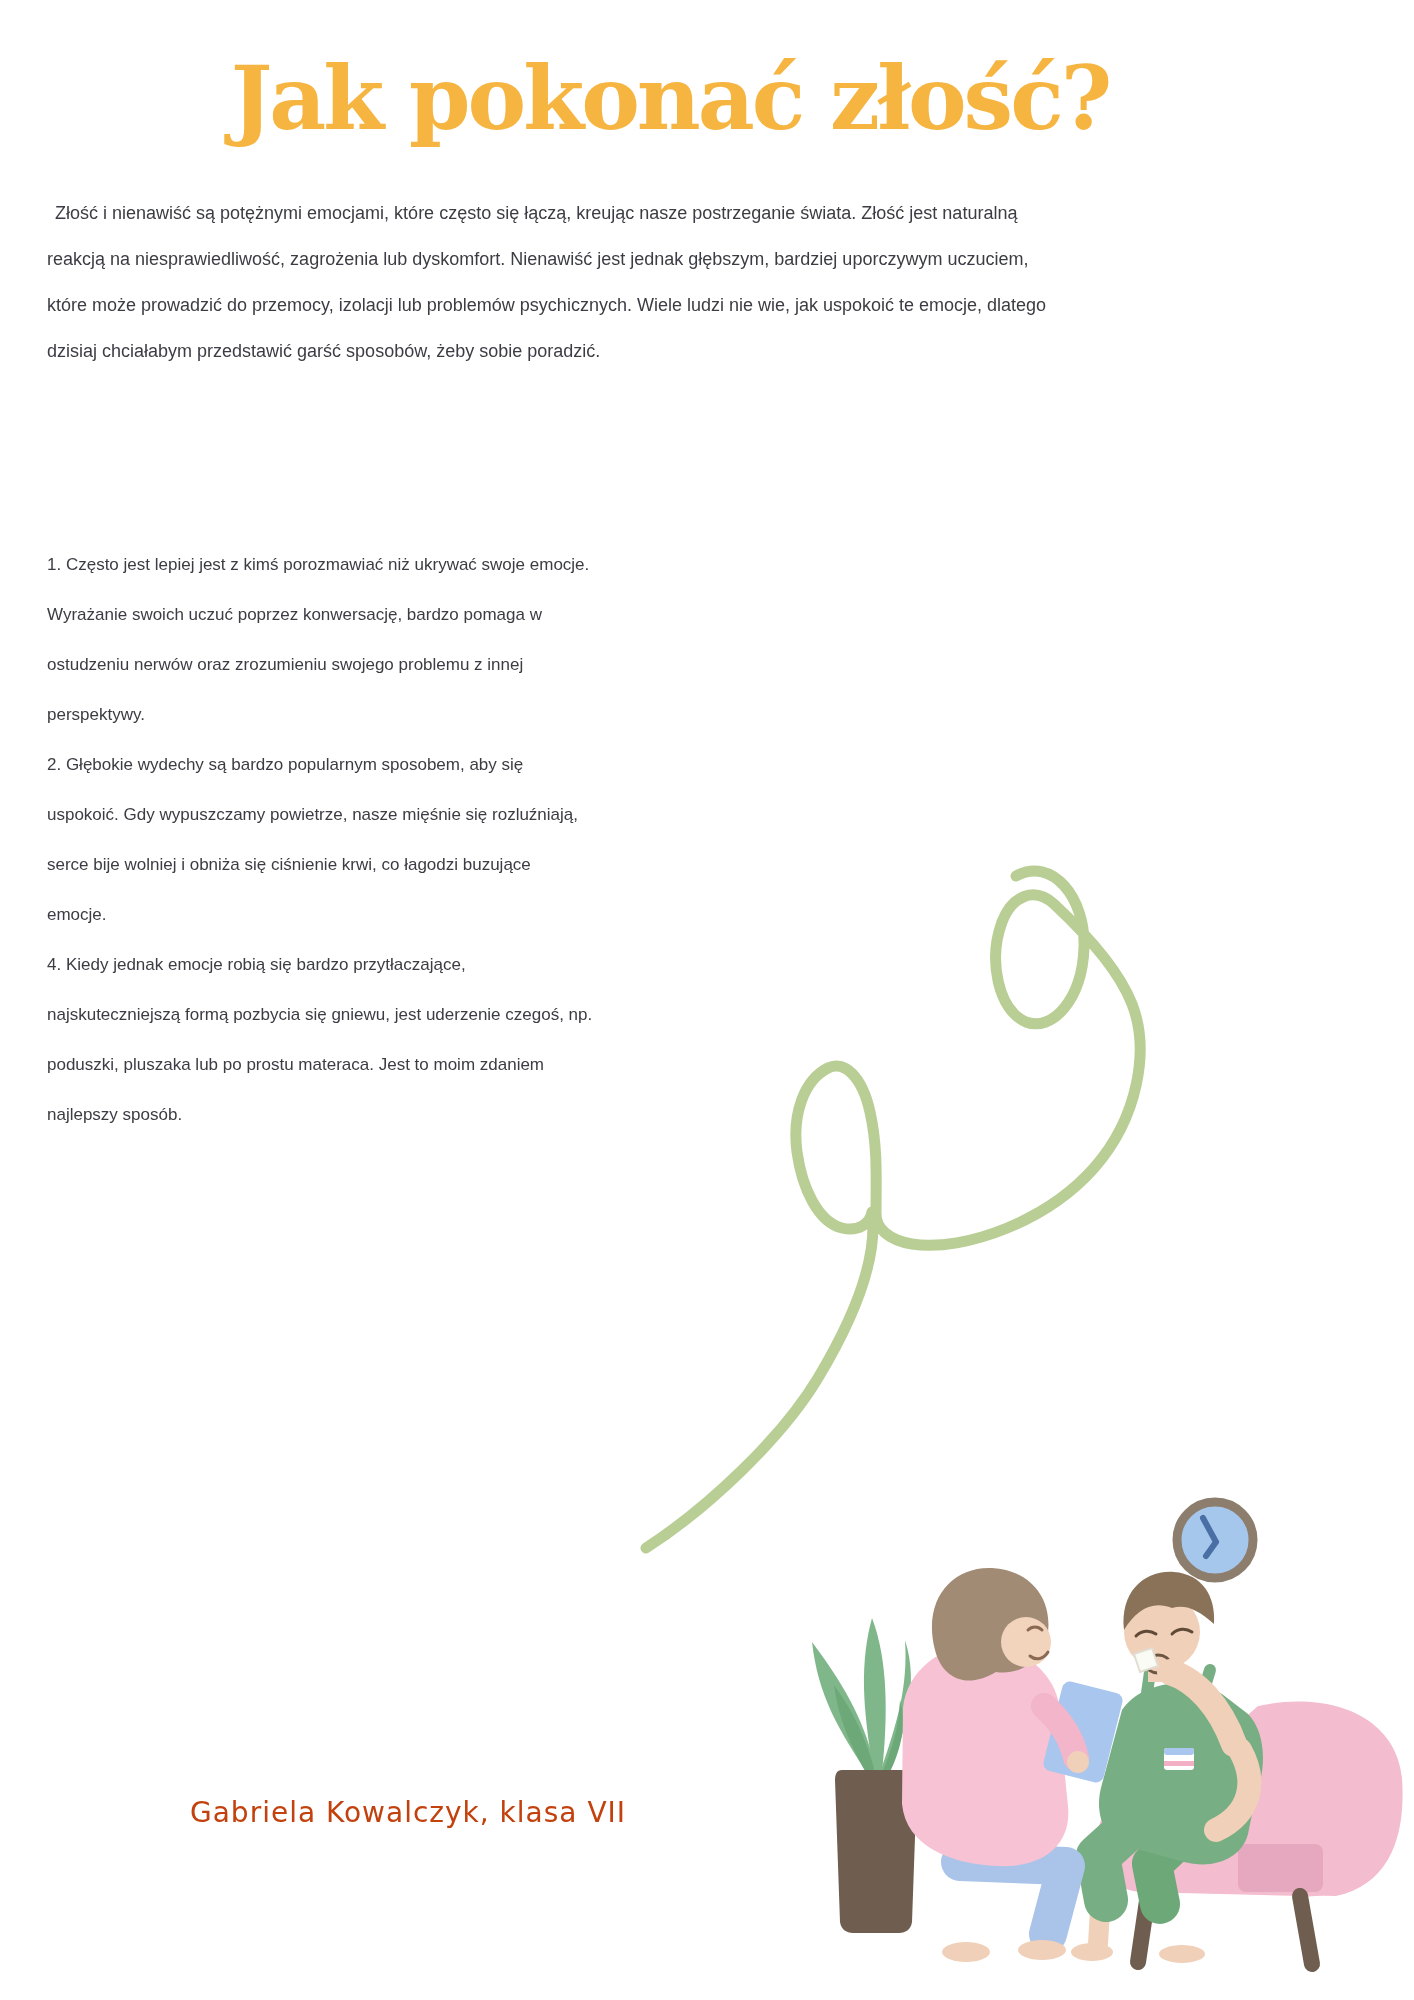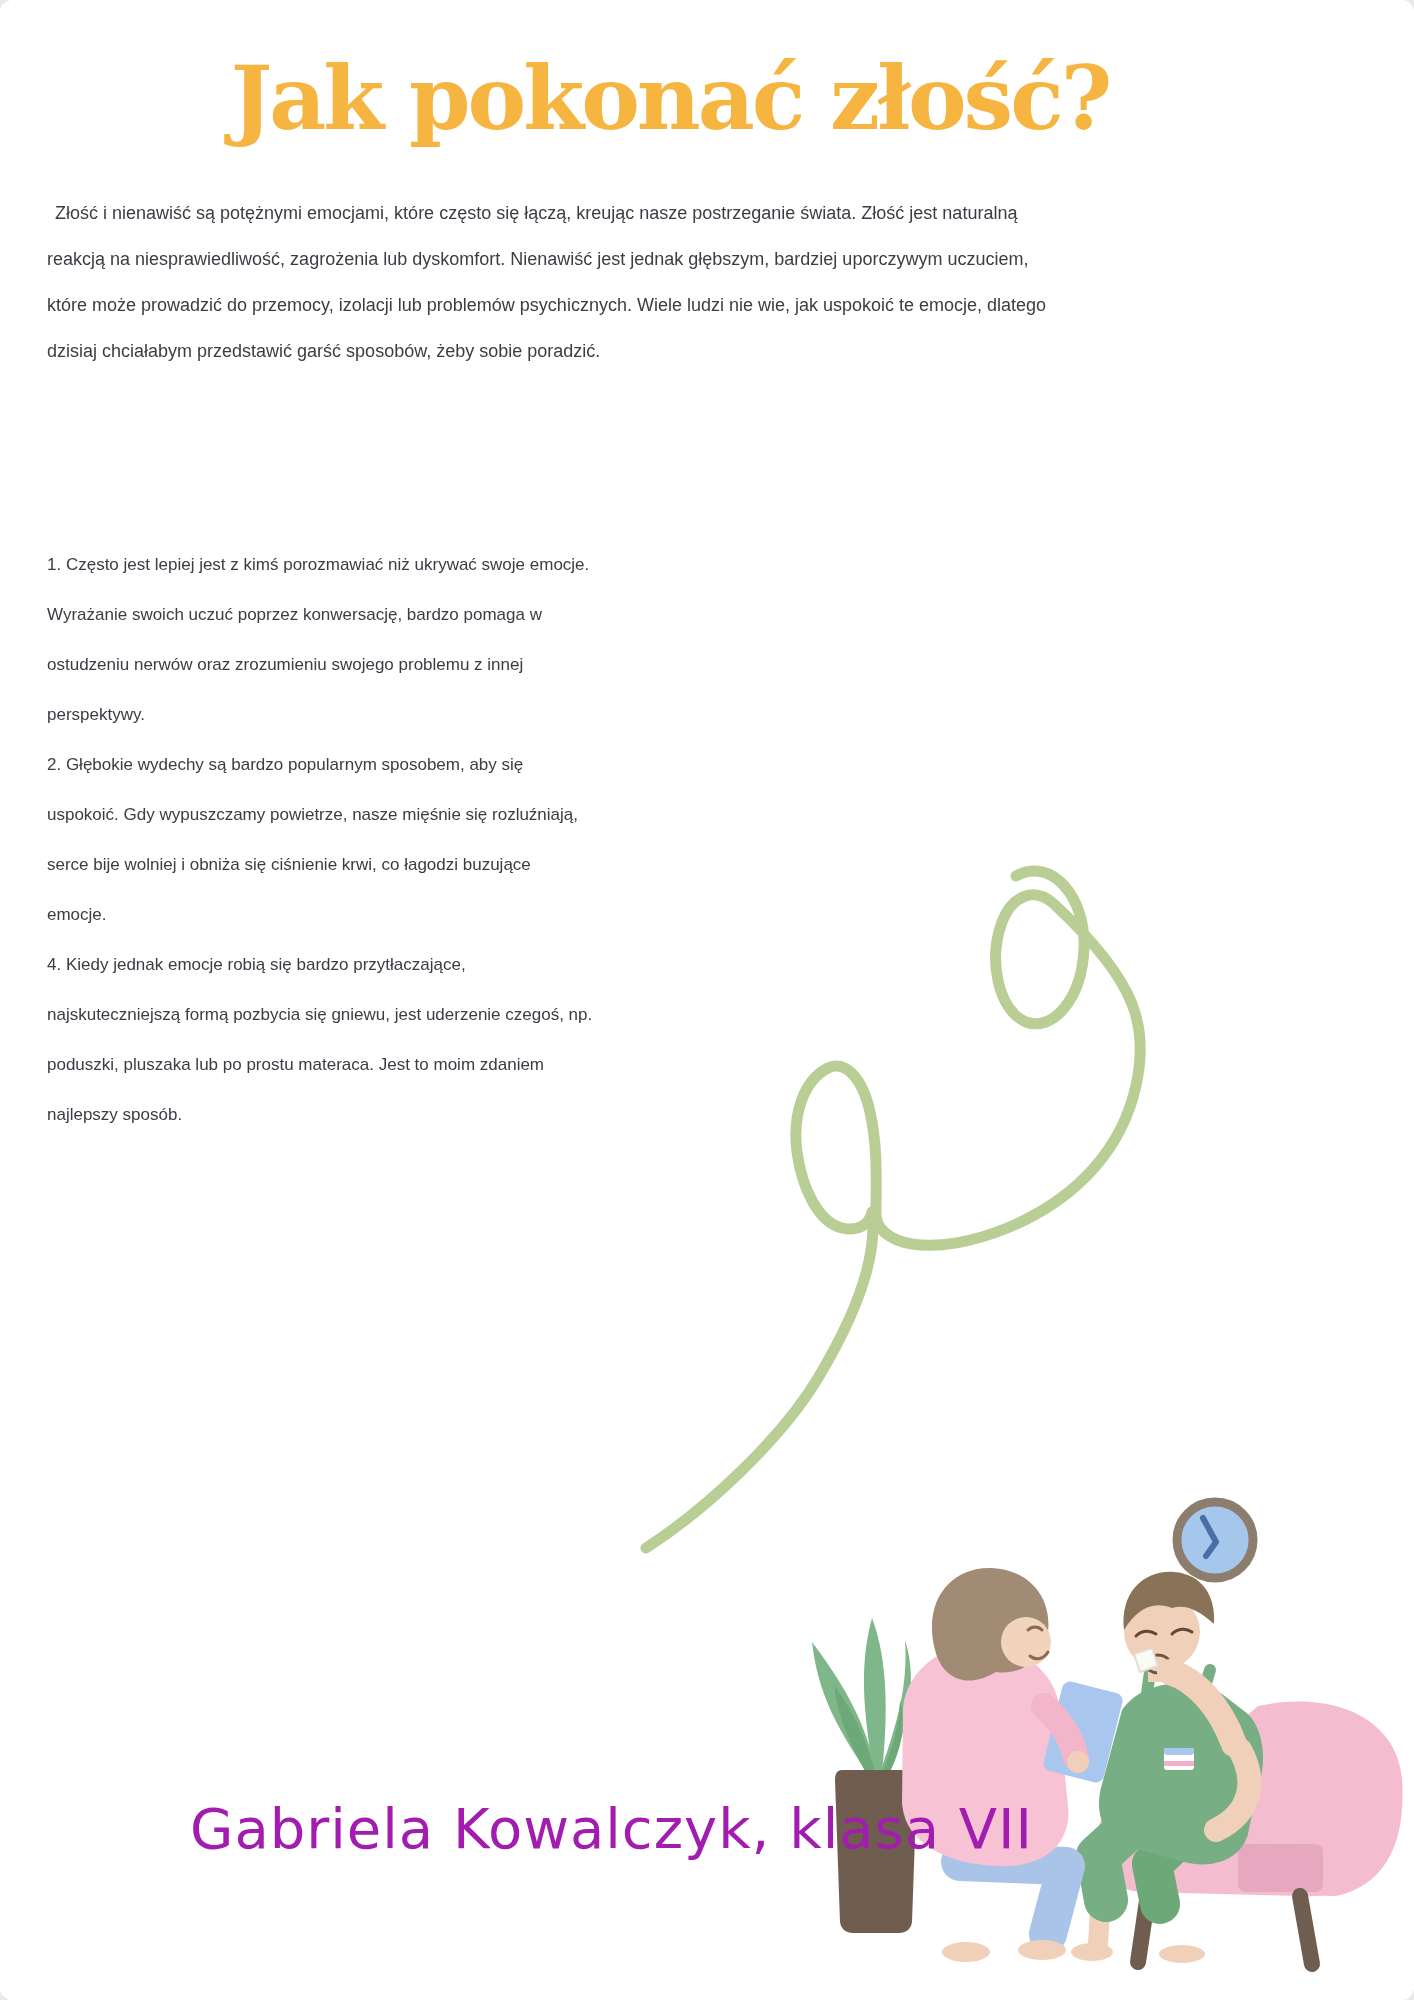--- a/index.html
+++ b/index.html
@@ -4,21 +4,20 @@
 <style>
   html,body{margin:0;padding:0;background:#e9e9e9;}
   .page{
     position:relative;
     width:1414px;height:2000px;
     margin:0 auto;
     background:var(--bg,#ffffff);
     overflow:hidden;
     font-family:"Liberation Sans",sans-serif;
     color:var(--text-color,#3c3c44);
-    border-radius:12px;
   }
   .title{
     position:absolute;left:40px;top:52px;width:1260px;
     margin:0;text-align:center;
     font-family:"DejaVu Serif",serif;
     font-weight:800;
     font-size:88px;line-height:1.05;
     letter-spacing:-3px;
     color:var(--title-color,#f6b540);
   }
@@ -28,22 +27,22 @@
     font-size:18px;line-height:46px;
     text-indent:8px;
   }
   .list{
     position:absolute;left:47px;top:540px;width:548px;
   }
   .list p{margin:0;font-size:17px;line-height:50px;}
   .signature{
     position:absolute;left:190px;top:1796px;z-index:6;
     font-family:"DejaVu Sans",sans-serif;
-    font-size:56px;letter-spacing:1px;
-    color:#a21caf;
+    font-size:28px;letter-spacing:1px;
+    color:#c2410c;
     white-space:nowrap;
   }
   .squiggle-svg{position:absolute;left:590px;top:860px;z-index:1;}
   .illustration-svg{position:absolute;left:770px;top:1460px;z-index:2;}
 </style>
 </head>
 <body>
 
 <div class="page" style="--bg: #ffffff; --title-color: #f6b540; --text-color: #3c3c44;">
 

